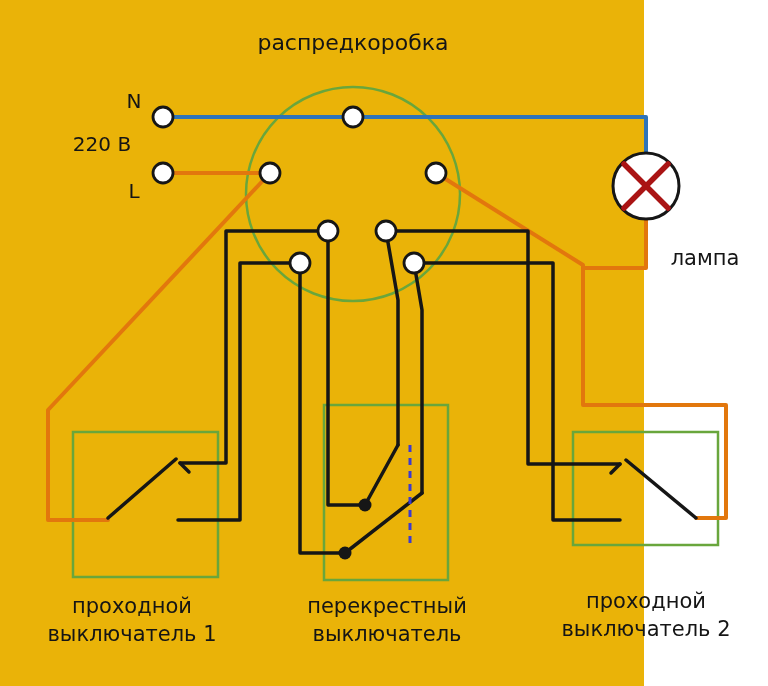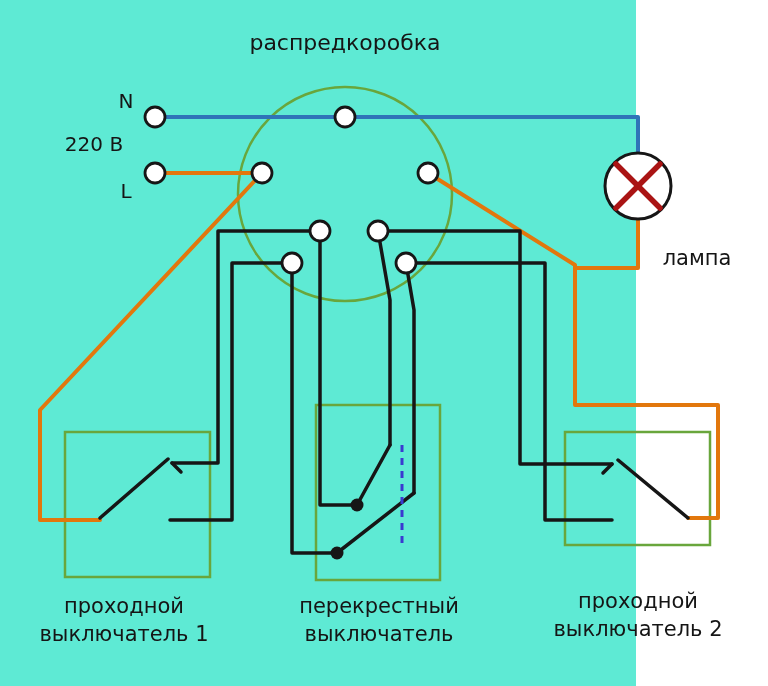--- a/index.html
+++ b/index.html
@@ -1,21 +1,22 @@
 <!DOCTYPE html>
 <html><head>
 <meta charset="utf-8">
 <style>
   html, body { margin: 0; padding: 0; background: #ffffff; }
   .canvas {
     position: relative;
     width: 636px;
     height: 686px;
-    background: #5eead4;
+    background: #eab308;
     font-family: "DejaVu Sans", "Liberation Sans", sans-serif;
+    padding-left: 8px;
   }
   svg { display: block; }
   text {
     font-family: "DejaVu Sans", "Liberation Sans", sans-serif;
     fill: #151515;
   }
   .lbl   { font-size: 21px; }
   .lbl-s { font-size: 20px; }
   .title { font-size: 22px; }
 </style>

